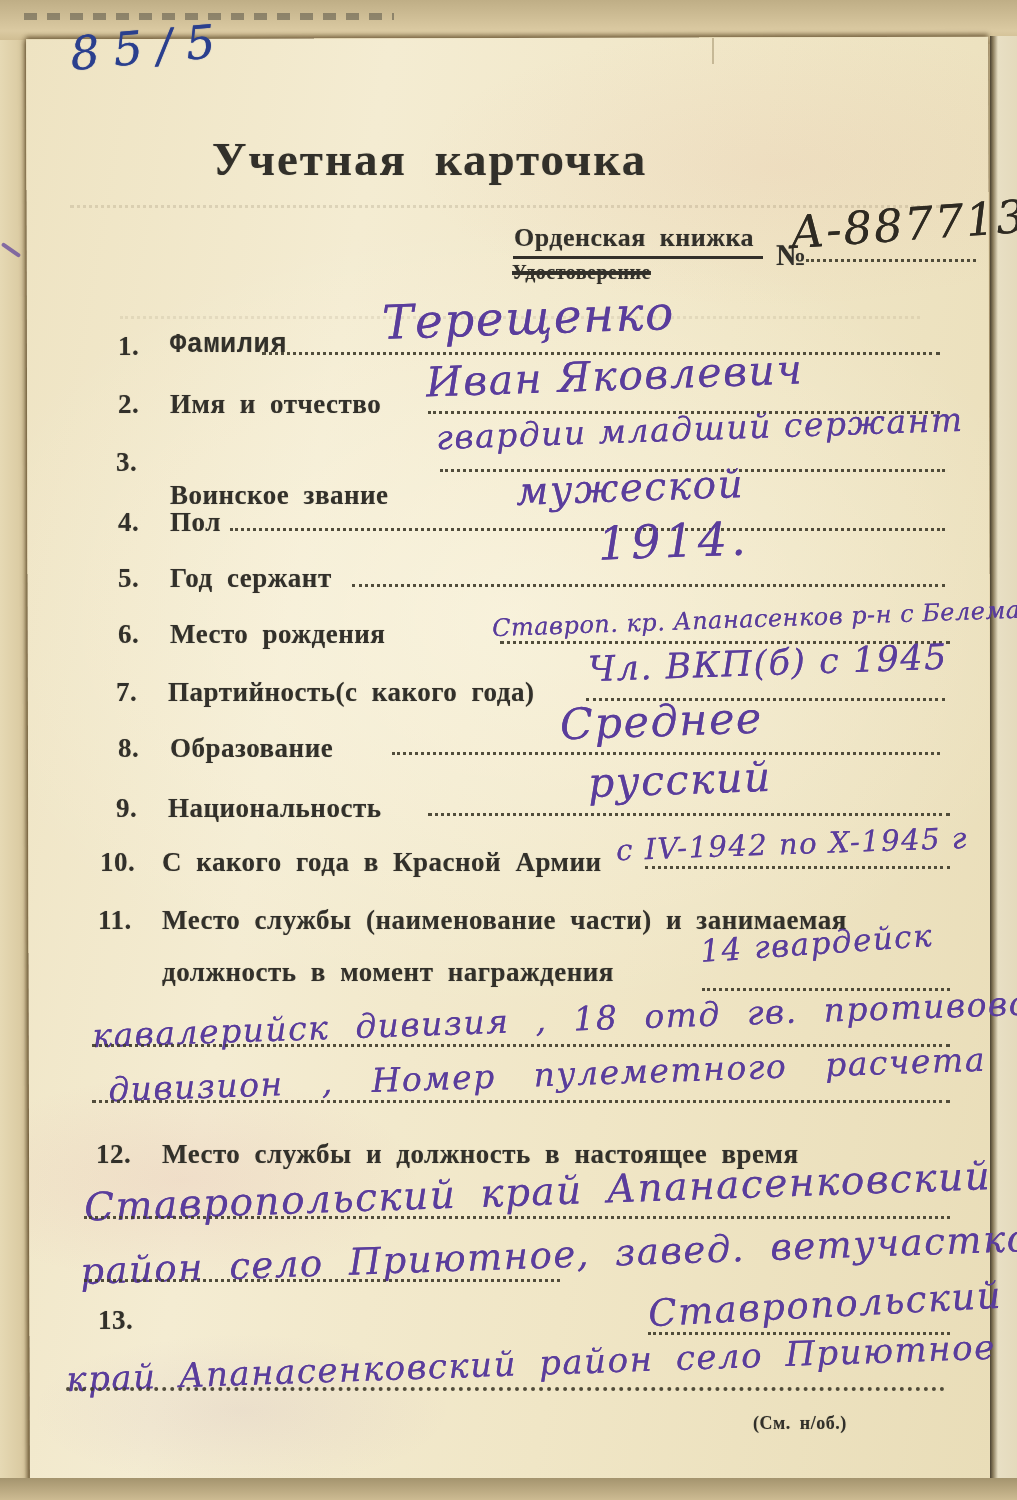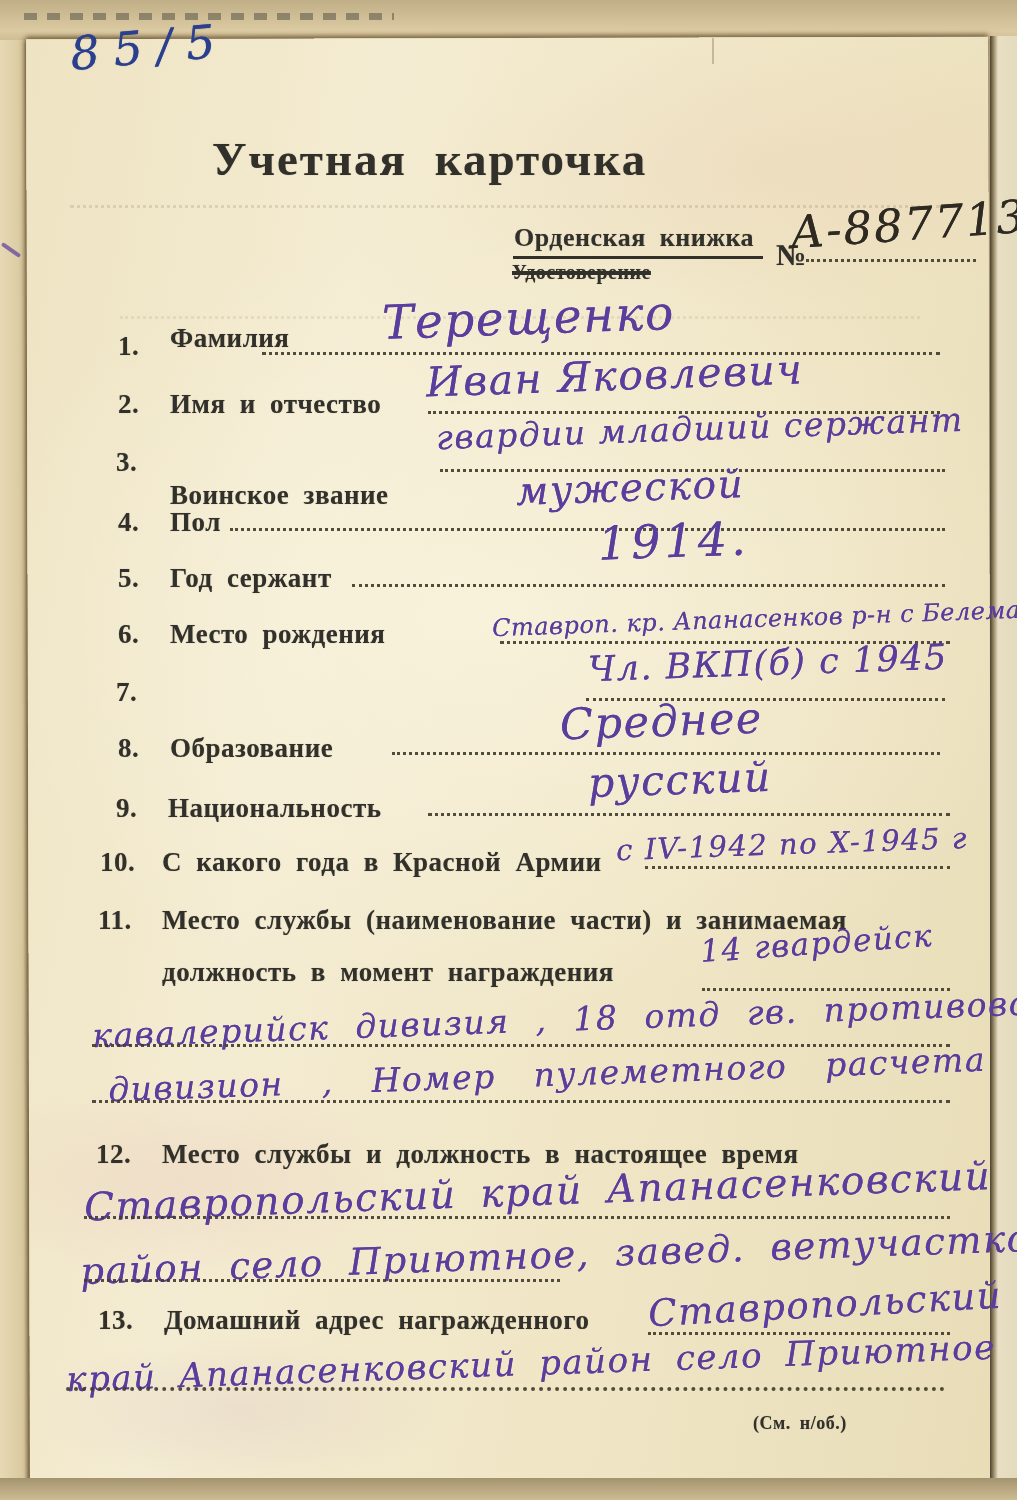--- a/index.html
+++ b/index.html
@@ -78,21 +78,21 @@
 
     <div class="printed" style="left:514px;top:224px;font-size:26px;font-weight:bold;">Орденская книжка</div>
     <div class="solidline" style="left:513px;top:256px;width:250px;"></div>
     <div class="printed strike" style="left:512px;top:261px;font-size:20px;">Удостоверение</div>
 
     <div class="printed" style="left:776px;top:238px;font-size:30px;">№</div>
     <div class="dotline" style="left:806px;top:259px;width:170px;"></div>
     <div class="hw hw-black" style="left:790px;top:202px;font-size:45px;transform:rotate(-4deg);letter-spacing:2px;">А-887713</div>
 
     <div class="printed" style="left:118px;top:332px;">1.</div>
-    <div class="printed" style="left:170px;top:324px;">Фамилия</div>
+    <div class="printed" style="left:170px;top:331px;font-family:Liberation Mono, monospace;">Фамилия</div>
     <div class="dotline" style="left:262px;top:352px;width:678px;"></div>
     <div class="hw" style="left:382px;top:294px;font-size:47px;">Терещенко</div>
 
     <div class="printed" style="left:118px;top:390px;">2.</div>
     <div class="printed" style="left:170px;top:390px;">Имя и отчество</div>
     <div class="dotline" style="left:428px;top:411px;width:512px;"></div>
     <div class="hw" style="left:426px;top:356px;font-size:41px;">Иван Яковлевич</div>
 
     <div class="printed" style="left:116px;top:448px;">3.</div>
     <div class="printed" style="left:170px;top:448px;margin-top:33px;">Воинское звание</div>
@@ -108,20 +108,21 @@
     <div class="printed" style="left:170px;top:564px;">Год сержант</div>
     <div class="dotline" style="left:352px;top:584px;width:593px;"></div>
     <div class="hw" style="left:598px;top:518px;font-size:46px;letter-spacing:4px;">1914.</div>
 
     <div class="printed" style="left:118px;top:620px;">6.</div>
     <div class="printed" style="left:170px;top:620px;">Место рождения</div>
     <div class="dotline" style="left:500px;top:641px;width:450px;"></div>
     <div class="hw" style="left:492px;top:606px;font-size:24px;letter-spacing:.5px;">Ставроп. кр. Апанасенков р-н с Белемарта</div>
 
     <div class="printed" style="left:116px;top:678px;">7.</div>
+    <div class="printed" style="left:168px;top:678px;">Партийность(с какого года)</div>
     <div class="dotline" style="left:586px;top:698px;width:359px;"></div>
     <div class="hw" style="left:588px;top:646px;font-size:35px;">Чл. ВКП(б) с 1945</div>
 
     <div class="printed" style="left:118px;top:734px;">8.</div>
     <div class="printed" style="left:170px;top:734px;">Образование</div>
     <div class="dotline" style="left:392px;top:752px;width:548px;"></div>
     <div class="hw" style="left:560px;top:700px;font-size:43px;">Среднее</div>
 
     <div class="printed" style="left:116px;top:794px;">9.</div>
     <div class="printed" style="left:168px;top:794px;">Национальность</div>
@@ -144,21 +145,20 @@
     <div class="dotline" style="left:92px;top:1100px;width:858px;"></div>
 
     <div class="printed" style="left:96px;top:1140px;">12.</div>
     <div class="printed" style="left:162px;top:1140px;">Место службы и должность в настоящее время</div>
     <div class="hw" style="left:84px;top:1172px;font-size:39px;word-spacing:10px;">Ставропольский край Апанасенковский</div>
     <div class="dotline" style="left:84px;top:1216px;width:866px;"></div>
     <div class="hw" style="left:80px;top:1236px;font-size:37px;word-spacing:12px;">район  село Приютное, завед. ветучастком</div>
     <div class="dotline" style="left:84px;top:1279px;width:476px;"></div>
 
     <div class="printed" style="left:98px;top:1306px;">13.</div>
-    <div class="printed" style="left:164px;top:1306px;">Домашний адрес награжденного</div>
     <div class="dotline" style="left:648px;top:1332px;width:302px;"></div>
     <div class="hw" style="left:648px;top:1286px;font-size:37px;transform:rotate(-3deg);">Ставропольский</div>
     <div class="hw" style="left:66px;top:1346px;font-size:34px;word-spacing:10px;">край Апанасенковский район село Приютное</div>
     <div class="dotline" style="left:66px;top:1387px;width:879px;border-bottom-width:4px;"></div>
 
     <div class="printed" style="left:753px;top:1414px;font-size:18px;word-spacing:4px;">(См. н/об.)</div>
   </div>
 </div>
 
 </body></html>

